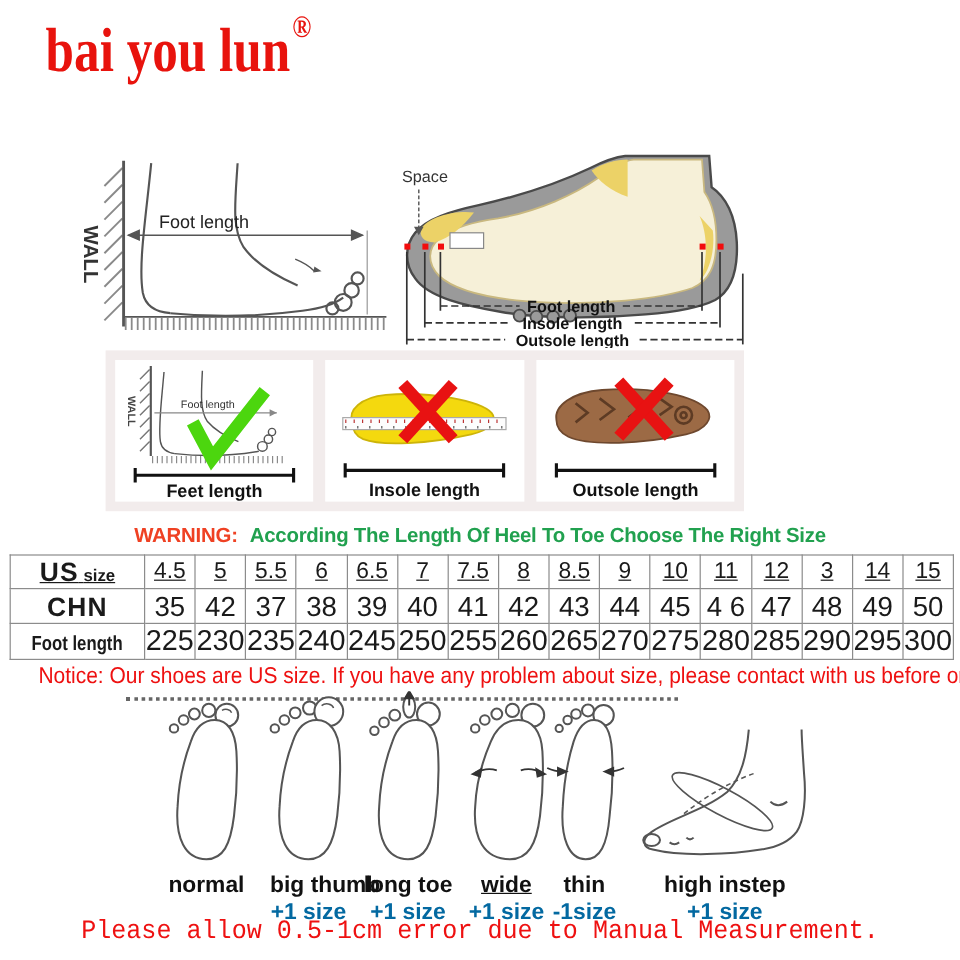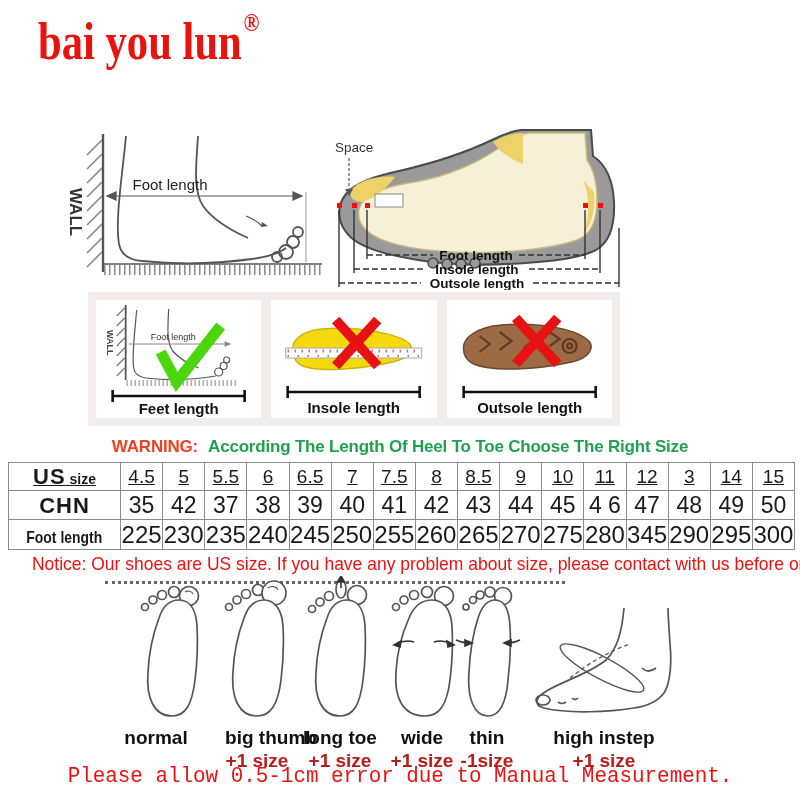--- a/index.html
+++ b/index.html
@@ -48,21 +48,21 @@
 
   
   .notice { position:absolute; left:0; top:553px; width:800px; text-align:center; color:#ee1111;
             font-size:19px; transform:scaleX(.92); white-space:nowrap; }
 
   
   .dotline { position:absolute; left:105px; top:581px; width:460px; border-top:3px dotted #666; }
   .foot { position:absolute; }
   .foot svg { display:block; width:100%; height:100%; }
   .ftlabel { position:absolute; top:727px; width:120px; text-align:center; font-size:19px; font-weight:700; color:#111; }
-  .ftnote  { position:absolute; top:750px; width:120px; text-align:center; font-size:19px; font-weight:700; color:#b91c1c; }
+  .ftnote  { position:absolute; top:750px; width:120px; text-align:center; font-size:19px; font-weight:700; color:#0369a1; }
 
   
   .footer { position:absolute; left:0; top:764px; width:800px; text-align:center; color:#ee1111;
             font-family:"Liberation Mono", monospace; font-size:22px; transform:scaleX(.95); white-space:nowrap; }
 </style>
 </head>
 <body>
 
 <div id="stage">
 
@@ -277,21 +277,21 @@
             <td>235</td>
             <td>240</td>
             <td>245</td>
             <td>250</td>
             <td>255</td>
             <td>260</td>
             <td>265</td>
             <td>270</td>
             <td>275</td>
             <td>280</td>
-            <td>345</td>
+            <td>285</td>
             <td>290</td>
             <td>295</td>
             <td>300</td>
           </tr>
         </tbody>
     </table>
   </div>
 
   <div class="notice">Notice: Our shoes are US size. If you have any problem about size, please contact with us before ordering</div>
 
@@ -386,24 +386,24 @@
         <path d="M96 2 C 94 24 90 42 78 54 C 58 70 30 76 14 88 C 7 93 7 100 16 102 C 40 108 82 106 106 102 C 120 100 130 95 136 87 C 142 78 144 58 142 38 C 141 22 140 10 140 2"></path>
         <ellipse cx="15" cy="94" rx="7" ry="5"></ellipse>
         <path d="M30 96 q4 3 8 0 M44 92 q3 3 6 0"></path>
         <path d="M114 62 q6 6 14 0"></path>
         <path d="M42 72 C 62 56 84 44 102 38" stroke-dasharray="4 3" stroke-width="1.3"></path>
       </g>
       <ellipse cx="74" cy="62" rx="11" ry="47" transform="rotate(-62 74 62)" fill="none" stroke="#555" stroke-width="1.4"></ellipse>
     </svg>
   </div>
 
-  <div class="ftlabel" style="left:96px;">normal</div>
+  <div class="ftlabel" style="left:112px;">normal</div>
   <div class="ftlabel" style="left:197px;margin-left:14px;">big thumb</div>
   <div class="ftlabel" style="left:280px;">long toe</div>
-  <div class="ftlabel" style="left:362px;">wide</div>
+  <div class="ftlabel" style="left:362px;text-decoration:underline;">wide</div>
   <div class="ftlabel" style="left:427px;text-align:center;">thin</div>
   <div class="ftlabel" style="left:544px;text-align:center;">high instep</div>
 
   <div class="ftnote" style="left:197px;">+1 size</div>
   <div class="ftnote" style="left:280px;">+1 size</div>
   <div class="ftnote" style="left:362px;">+1 size</div>
   <div class="ftnote" style="left:427px;">-1size</div>
   <div class="ftnote" style="left:544px;">+1 size</div>
 
   <div class="footer">Please allow 0.5-1cm error due to Manual Measurement.</div>

